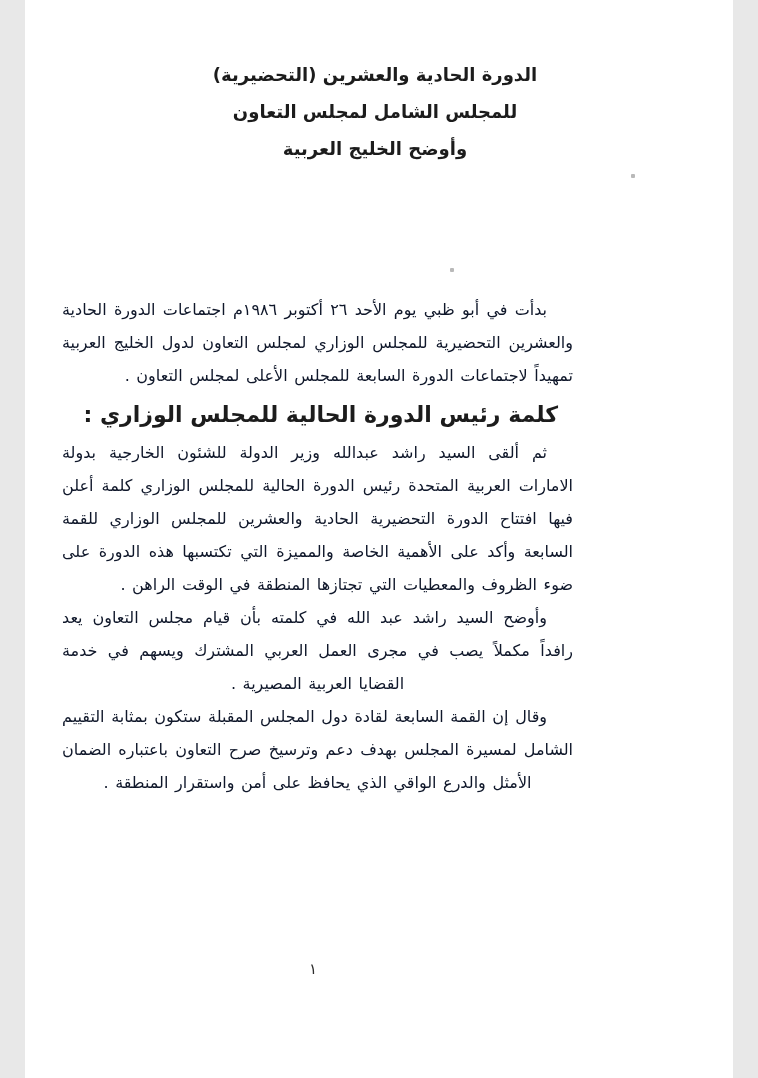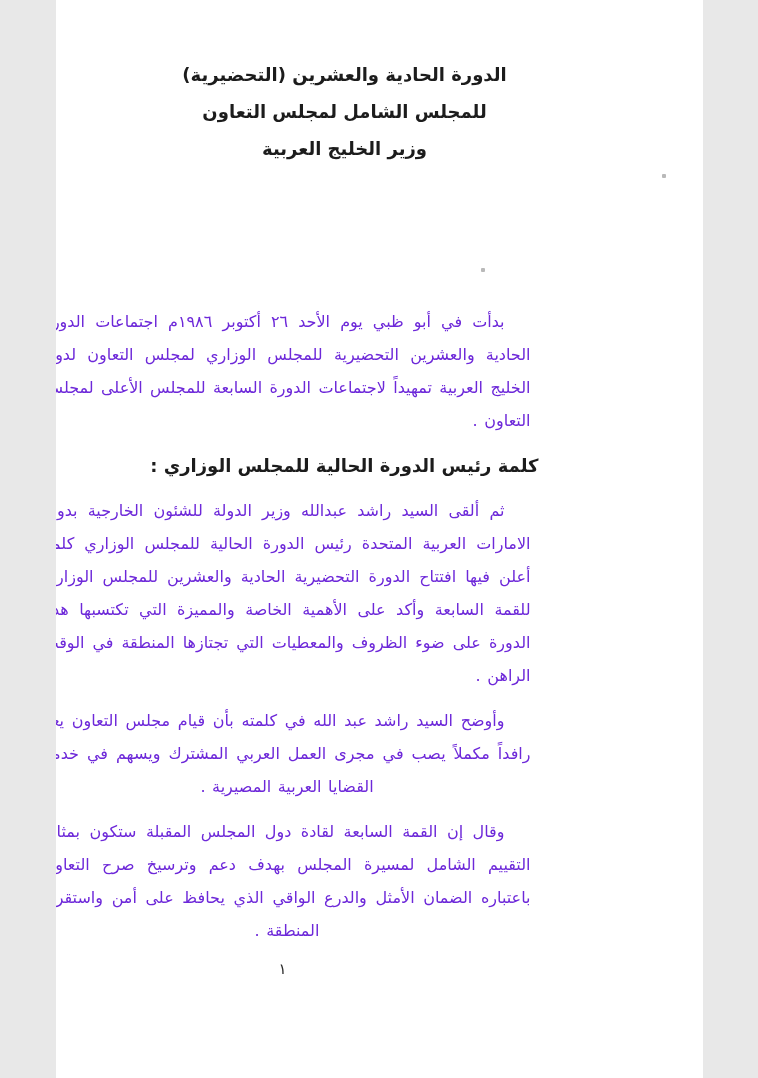--- a/index.html
+++ b/index.html
@@ -2,21 +2,21 @@
 <html lang="ar" dir="rtl"><head>
 <meta charset="utf-8">
 <style>
   html, body {
     margin: 0;
     padding: 0;
     background: #e8e8e8;
   }
   .page {
     position: relative;
-    width: 647px;
+    width: 708px;
     height: 1078px;
     margin: 0 auto;
     background: #ffffff;
     overflow: hidden;
     direction: rtl;
     font-family: "DejaVu Sans", sans-serif;
     color: #2d2d2d;
   }
   .doc-title {
     position: absolute;
@@ -37,32 +37,32 @@
     left: 160px;
     right: 87px;   
   }
   
   .body-column {
     left: auto;
     right: 160px;
     width: 511px;
   }
   .para {
-    margin: 12px;
+    margin: 0;
     font-size: 16px;
     line-height: 33px;
     text-align: justify;
     text-indent: 26px;
-    color: #6d28d9;
+    color: #0f172a;
     word-spacing: 1.5px;
   }
   .para.center-last { text-align-last: center; }
   .section-heading {
-    margin: 6px 4px 5px 0;
-    font-size: 18px;
+    margin: 6px 15px 5px 0;
+    font-size: 22px;
     font-weight: 700;
     color: #1c1c1c;
     line-height: 33px;
     text-align: right;
   }
   .page-number {
     position: absolute;
     top: 960px;
     right: 416px;
     font-size: 15px;
@@ -77,21 +77,21 @@
   .speck-2 { left: 425px; top: 268px; width: 4px; height: 4px; }
 </style>
 </head>
 <body>
 
 <div class="page">
 
   <div class="doc-title">
     <div class="t-line">الدورة الحادية والعشرين (التحضيرية)</div>
     <div class="t-line">للمجلس الشامل لمجلس التعاون</div>
-    <div class="t-line">وزير الخليج العربية</div>
+    <div class="t-line">وأوضح الخليج العربية</div>
   </div>
 
   <div class="body-column">
     <p class="para">بدأت في أبو ظبي يوم الأحد ٢٦ أكتوبر ١٩٨٦م اجتماعات الدورة الحادية والعشرين التحضيرية للمجلس الوزاري لمجلس التعاون لدول الخليج العربية تمهيداً لاجتماعات الدورة السابعة للمجلس الأعلى لمجلس التعاون .</p>
     <h2 class="section-heading">كلمة رئيس الدورة الحالية للمجلس الوزاري :</h2>
     <p class="para">ثم ألقى السيد راشد عبدالله وزير الدولة للشئون الخارجية بدولة الامارات العربية المتحدة رئيس الدورة الحالية للمجلس الوزاري كلمة أعلن فيها افتتاح الدورة التحضيرية الحادية والعشرين للمجلس الوزاري للقمة السابعة وأكد على الأهمية الخاصة والمميزة التي تكتسبها هذه الدورة على ضوء الظروف والمعطيات التي تجتازها المنطقة في الوقت الراهن .</p>
     <p class="para center-last">وأوضح السيد راشد عبد الله في كلمته بأن قيام مجلس التعاون يعد رافداً مكملاً يصب في مجرى العمل العربي المشترك ويسهم في خدمة القضايا العربية المصيرية .</p>
     <p class="para center-last">وقال إن القمة السابعة لقادة دول المجلس المقبلة ستكون بمثابة التقييم الشامل لمسيرة المجلس بهدف دعم وترسيخ صرح التعاون باعتباره الضمان الأمثل والدرع الواقي الذي يحافظ على أمن واستقرار المنطقة .</p>
   </div>
 

